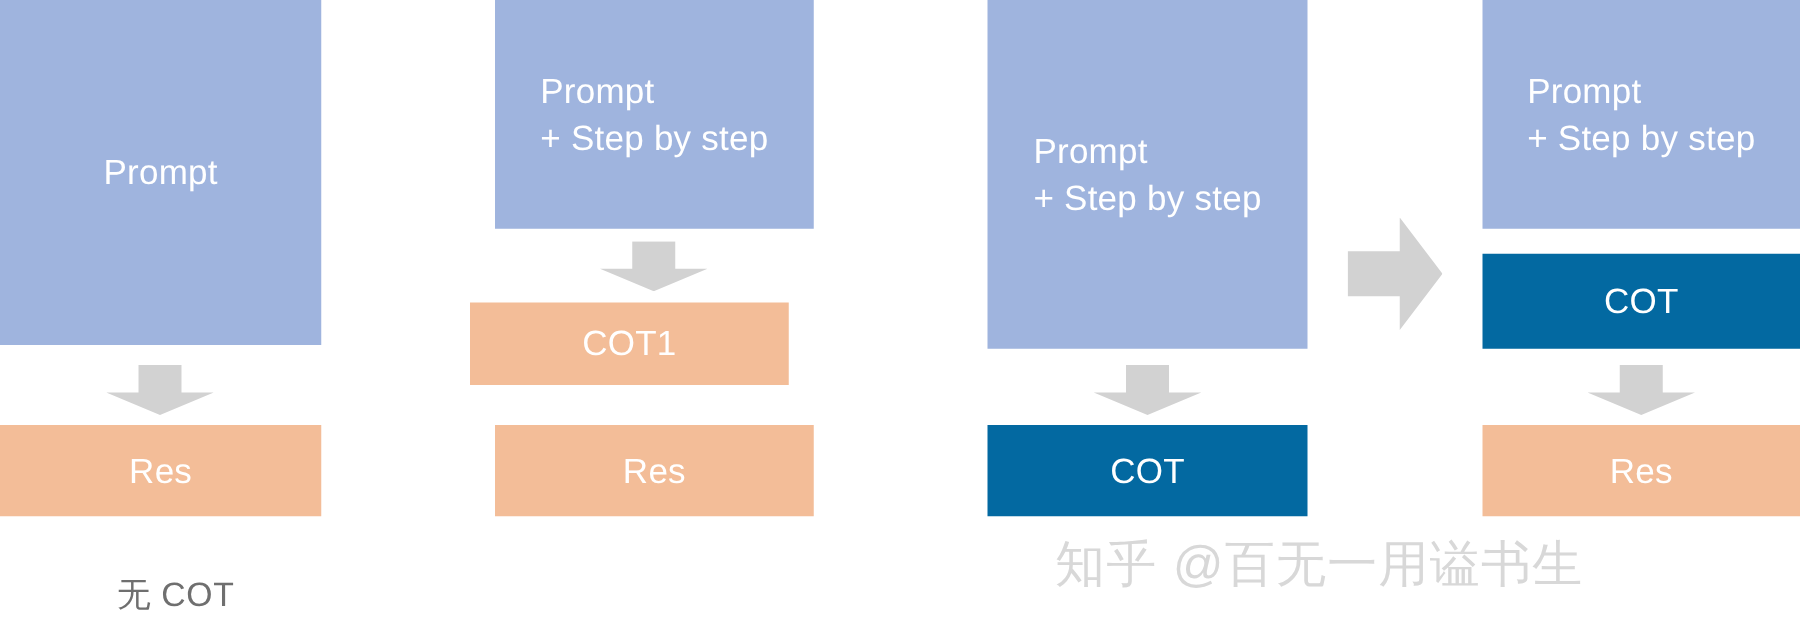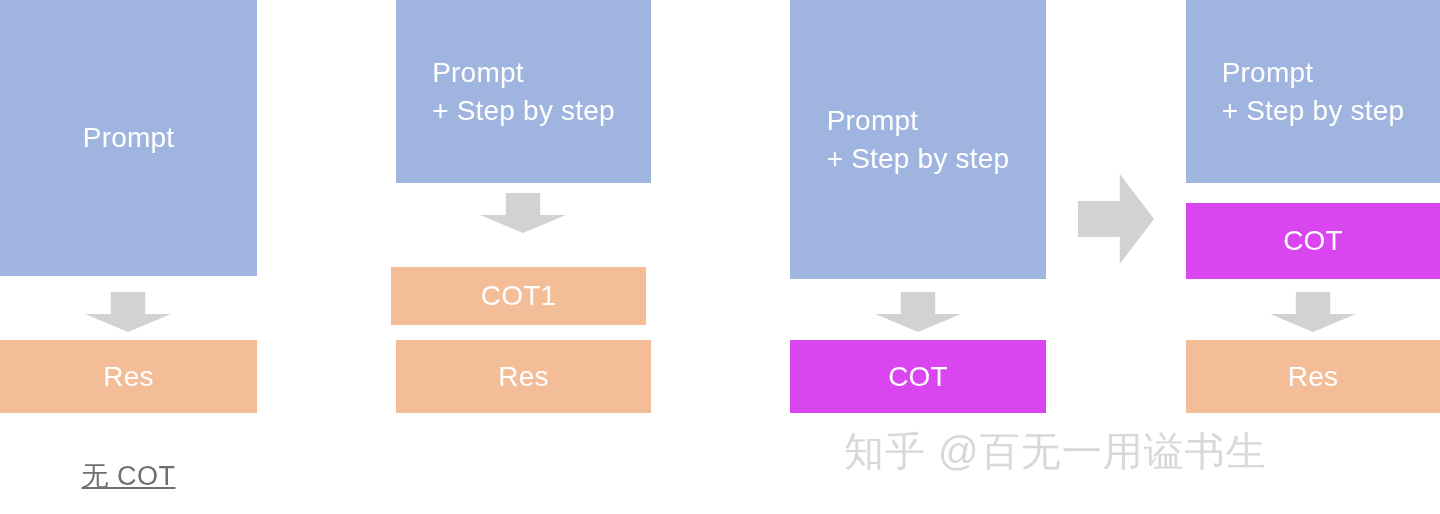--- a/index.html
+++ b/index.html
@@ -28,21 +28,21 @@
     text-align: left;
     color: #ffffff;
     font-size: 28px;
     font-weight: 400;
     line-height: 1.33;
     letter-spacing: 0.2px;
     box-sizing: border-box;
     white-space: pre-line;
   }
   .box.blue  { background: #9FB4DE; }
-  .box.green { background: #d946ef; }
+  .box.green { background: #0369a1; }
   .box.peach { background: #F3BD98; }
 
   
   .arrow-down {
     position: absolute;
     background: #D2D2D2;
     clip-path: polygon(30% 0%, 70% 0%, 70% 55%, 100% 55%, 50% 100%, 0% 55%, 30% 55%);
   }
   .arrow-right {
     position: absolute;
@@ -77,28 +77,28 @@
 <body>
 
 <div id="canvas">
 
   <div class="box blue" style="left:0px; top:0px; width:257px; height:276px;">Prompt</div>
 
   <div class="arrow-down" style="left:85px; top:292px; width:86px; height:40px;"></div>
 
   <div class="box peach" style="left:0px; top:340px; width:257px; height:73px;">Res</div>
 
-  <div class="caption" style="left:0px; top:458px; width:257px;text-decoration:underline;">无 COT</div>
+  <div class="caption" style="left:12px; top:458px; width:257px;">无 COT</div>
 
   <div class="box blue" style="left:396px; top:0px; width:255px; height:183px;">Prompt
 + Step by step</div>
 
   <div class="arrow-down" style="left:480px; top:193px; width:86px; height:40px;"></div>
 
-  <div class="box peach" style="left:391px; top:242px; width:255px; height:58px;margin-top:25px;">COT1</div>
+  <div class="box peach" style="left:376px; top:242px; width:255px; height:66px;">COT1</div>
 
   <div class="box peach" style="left:396px; top:340px; width:255px; height:73px;">Res</div>
 
 
   <div class="box blue" style="left:790px; top:0px; width:256px; height:279px;">Prompt
 + Step by step</div>
 
   <div class="arrow-down" style="left:875px; top:292px; width:86px; height:40px;"></div>
 
   <div class="box green" style="left:790px; top:340px; width:256px; height:73px;">COT</div>

